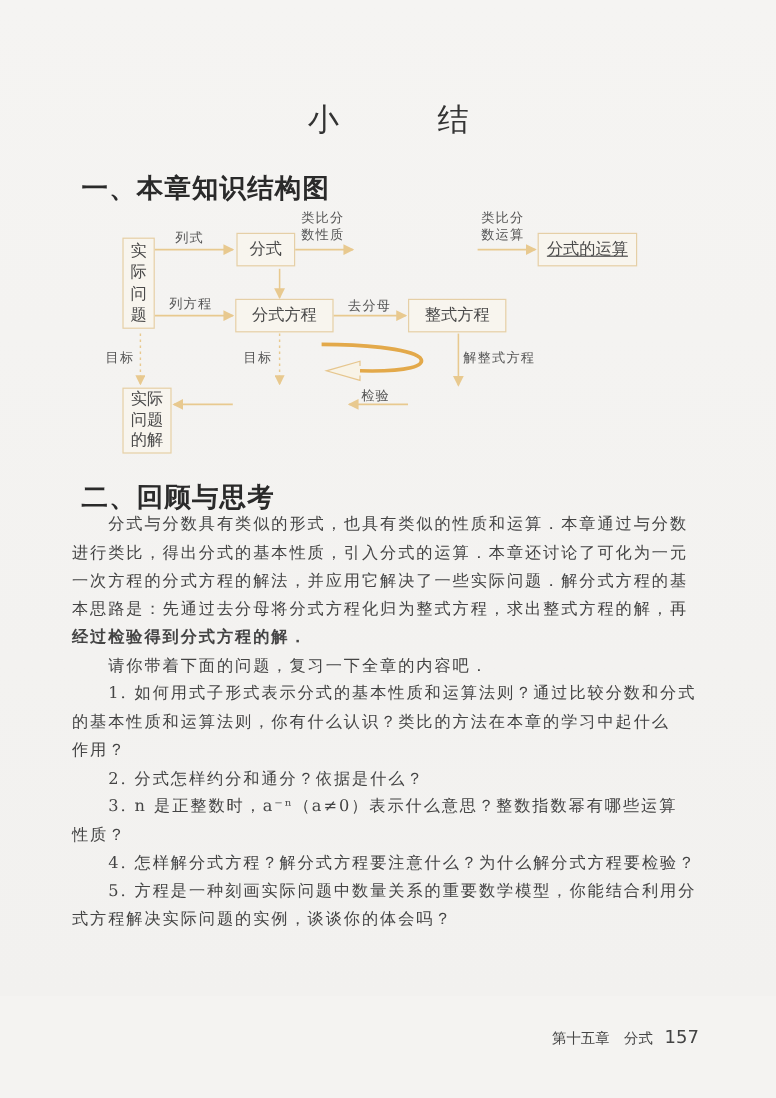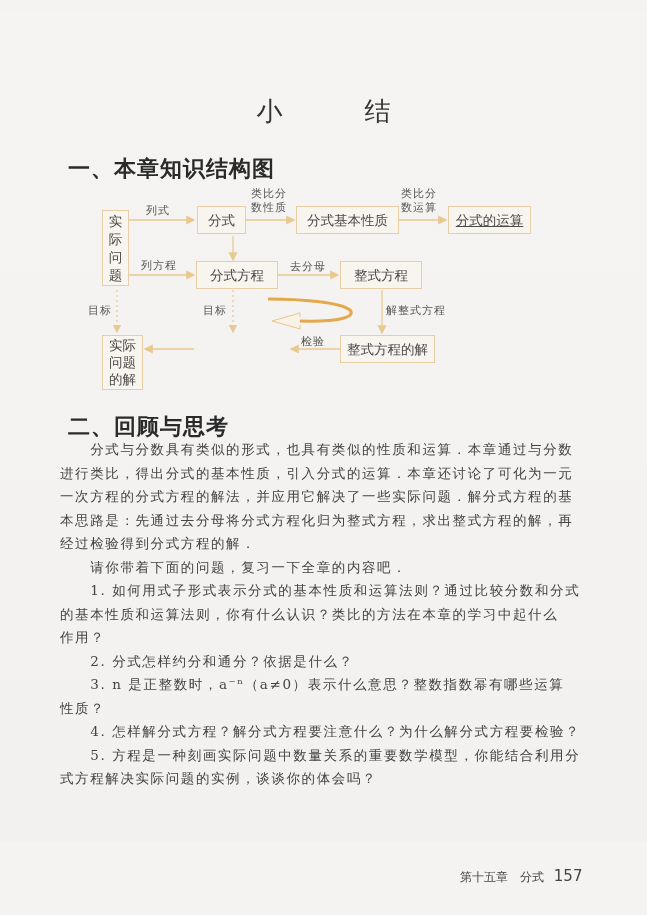--- a/index.html
+++ b/index.html
@@ -1,18 +1,18 @@
 <!DOCTYPE html>
 <html><head>
 <meta charset="utf-8">
 <style>
   * { margin:0; padding:0; box-sizing:border-box; }
   html, body { width:647px; height:915px; background:#f4f3f1; overflow:hidden; }
   body { position:relative; font-family:"DejaVu Serif", serif; color:#3a3a3a; }
-  .page { position:absolute; left:0; top:12px; width:647px; height:830px; background:linear-gradient(#f5f4f2,#f2f1ef); }
+  .page { position:absolute; left:0; top:0; width:647px; height:830px; background:linear-gradient(#f5f4f2,#f2f1ef); }
   .title { position:absolute; left:0; width:647px; top:82px; text-align:center; font-size:26px; letter-spacing:28px; padding-left:28px; color:#333; font-family:"DejaVu Serif", serif; }
   .h2 { position:absolute; left:68px; font-family:"DejaVu Sans", sans-serif; font-weight:bold; font-size:22px; color:#2a2a2a; letter-spacing:1px; }
   .diagram { position:absolute; left:0; top:0; width:647px; height:400px; }
   .box { position:absolute; border:1.5px solid #e5cfa6; background:#f8f5ee; font-size:13.5px; color:#4a4a4a; display:flex; align-items:center; justify-content:center; text-align:center; line-height:18px; }
   .lbl { position:absolute; font-size:11px; color:#555; line-height:14px; letter-spacing:1px; }
   .para { position:absolute; left:70px; width:522px; font-size:13.5px; line-height:23.5px; color:#444; letter-spacing:1.6px; }
   .line { position:absolute; white-space:nowrap; }
   .footer { position:absolute; top:855px; left:460px; font-size:12px; color:#444; font-family:"DejaVu Sans", sans-serif; }
   .footer .pg { font-size:15px; margin-left:6px; }
   svg { position:absolute; left:0; top:0; }
@@ -62,25 +62,23 @@
       <path d="M300,305 L300,301 L272,309 L300,317 L300,313" stroke="#e6c68e" stroke-width="1" fill="#f8f3e6"></path>
     </svg>
 
     <div class="box" style="left:102px;top:198px;width:27px;height:76px;flex-direction:column;">
       <span>实</span>
       <span>际</span>
       <span>问</span>
       <span>题</span>
     </div>
     <div class="box" style="left:197px;top:194px;width:49px;height:28px;">分式</div>
-    <div class="box" style="left:296px;top:194px;width:103px;height:28px;">分式基本性质</div>
     <div class="box" style="left:448px;top:194px;width:83px;height:28px;text-decoration:underline;">分式的运算</div>
     <div class="box" style="left:196px;top:249px;width:82px;height:28px;">分式方程</div>
     <div class="box" style="left:340px;top:249px;width:82px;height:28px;">整式方程</div>
-    <div class="box" style="left:340px;top:323px;width:95px;height:28px;">整式方程的解</div>
     <div class="box" style="left:102px;top:323px;width:41px;height:55px;flex-direction:column;line-height:17px;">
       <span>实际</span>
       <span>问题</span>
       <span>的解</span>
     </div>
 
     <div class="lbl" style="left:146px;top:192px;">列式</div>
     <div class="lbl" style="left:141px;top:247px;">列方程</div>
     <div class="lbl" style="left:251px;top:175px;">
       <div>类比分</div>
@@ -97,21 +95,21 @@
     <div class="lbl" style="left:203px;top:292px;">目标</div>
   </div>
 
   <div class="h2" style="top:400px;">二、回顾与思考</div>
 
   <div class="para" style="top:426px;">
     <div class="line" style="top:0px;left:-10px;">　　分式与分数具有类似的形式，也具有类似的性质和运算．本章通过与分数</div>
     <div class="line" style="top:23.5px;left:-10px;">进行类比，得出分式的基本性质，引入分式的运算．本章还讨论了可化为一元</div>
     <div class="line" style="top:47px;left:-10px;">一次方程的分式方程的解法，并应用它解决了一些实际问题．解分式方程的基</div>
     <div class="line" style="top:70.5px;left:-10px;">本思路是：先通过去分母将分式方程化归为整式方程，求出整式方程的解，再</div>
-    <div class="line" style="top:94px;left:-10px;">经过检验得到分式方程的解．</div>
+    <div class="line" style="top:94px;left:-10px;font-weight:bold;">经过检验得到分式方程的解．</div>
     <div class="line" style="top:117.5px;left:-10px;">　　请你带着下面的问题，复习一下全章的内容吧．</div>
     <div class="line" style="top:141px;left:-10px;">　　1. 如何用式子形式表示分式的基本性质和运算法则？通过比较分数和分式</div>
     <div class="line" style="top:164.5px;left:-10px;">的基本性质和运算法则，你有什么认识？类比的方法在本章的学习中起什么</div>
     <div class="line" style="top:188px;left:-10px;">作用？</div>
     <div class="line" style="top:211.5px;left:-10px;">　　2. 分式怎样约分和通分？依据是什么？</div>
     <div class="line" style="top:235px;left:-10px;">　　3. n 是正整数时，a⁻ⁿ（a≠0）表示什么意思？整数指数幂有哪些运算</div>
     <div class="line" style="top:258.5px;left:-10px;">性质？</div>
     <div class="line" style="top:282px;left:-10px;">　　4. 怎样解分式方程？解分式方程要注意什么？为什么解分式方程要检验？</div>
     <div class="line" style="top:305.5px;left:-10px;">　　5. 方程是一种刻画实际问题中数量关系的重要数学模型，你能结合利用分</div>
     <div class="line" style="top:329px;left:-10px;">式方程解决实际问题的实例，谈谈你的体会吗？</div>

